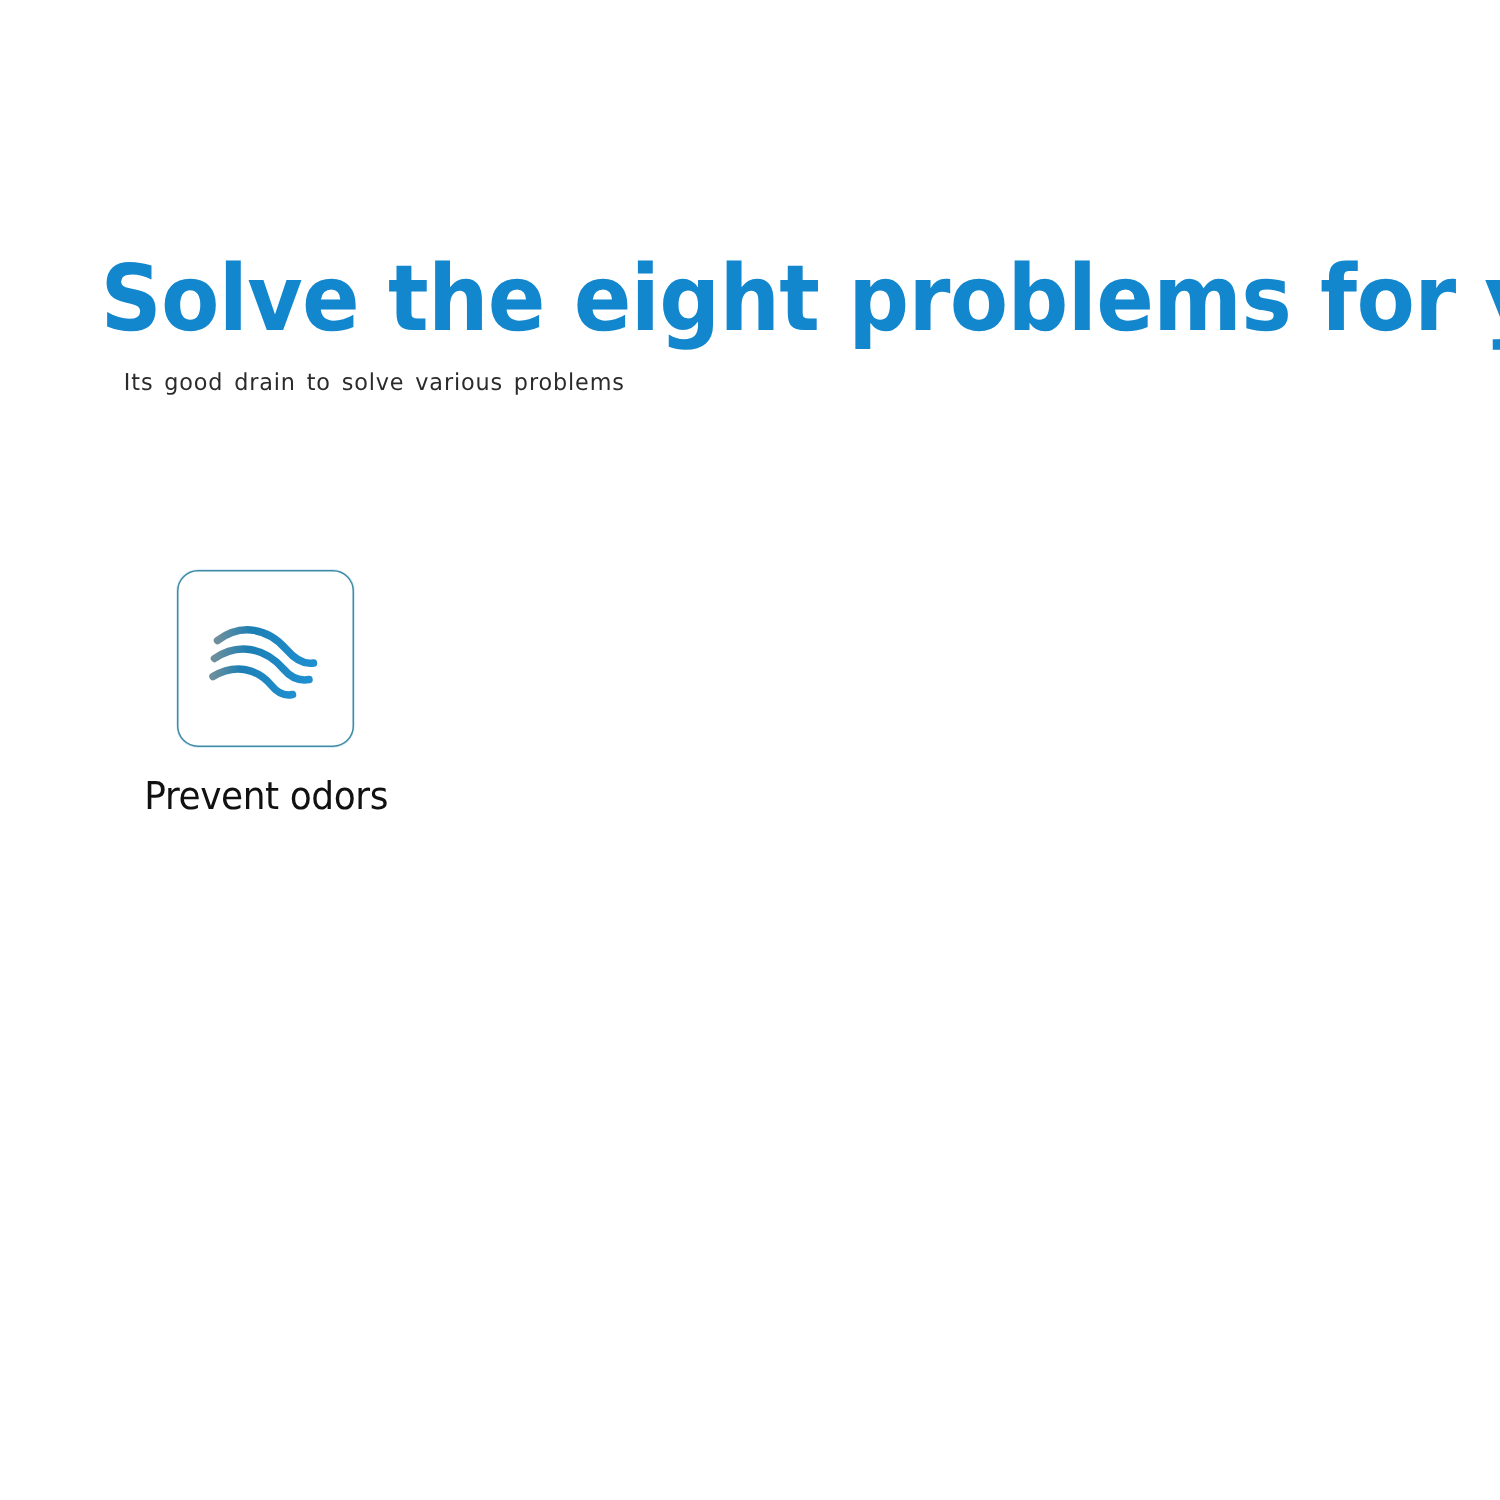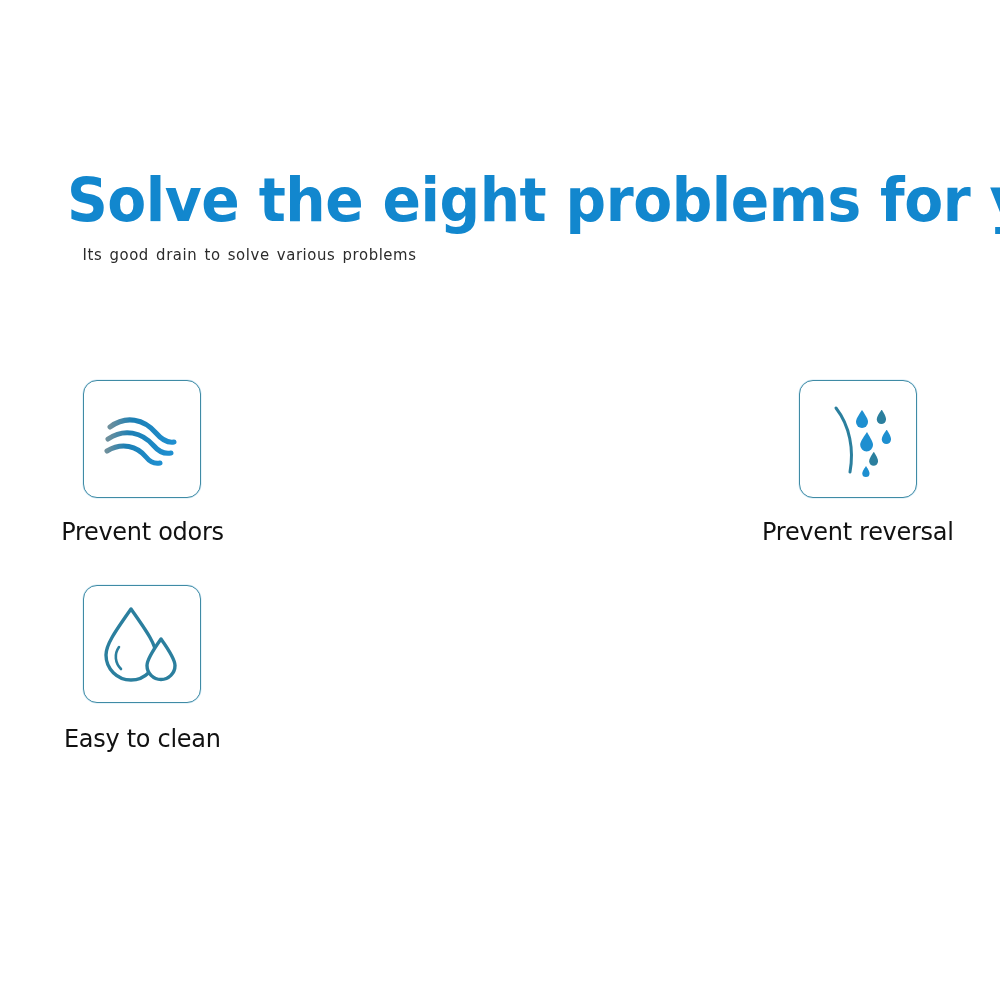--- a/index.html
+++ b/index.html
@@ -56,21 +56,21 @@
     left: 0;
     top: 380px;
     width: 1000px;
     display: flex;
     flex-direction: column;
     row-gap: 40px;
   }
   .grid-row {
     display: flex;
     justify-content: space-between;
-    padding: 0 36px;
+    padding: 0 71px;
     box-sizing: border-box;
   }
   .feature {
     width: 212px;
     display: flex;
     flex-direction: column;
     align-items: center;
   }
   .icon-box {
     width: 118px;
@@ -129,52 +129,22 @@
             <path d="M8 20 C24 8, 42 12, 54 26 C60 33, 66 36, 72 35" fill="none" stroke="url(#gWave)" stroke-width="5" stroke-linecap="round"></path>
             <path d="M6 32 C22 21, 40 25, 52 39 C57 45, 63 47, 69 46" fill="none" stroke="url(#gWave)" stroke-width="5" stroke-linecap="round"></path>
             <path d="M5 44 C20 35, 35 39, 44 50 C48 55, 53 57, 58 56" fill="none" stroke="url(#gWave)" stroke-width="5" stroke-linecap="round"></path>
           </svg>
         </span>
       </div>
       <div class="feature-label">Prevent odors</div>
     </div>
 
 
-    <div class="feature">
-      <div class="icon-box">
-        <span>
-          <svg width="76" height="78" viewBox="0 0 76 78">
-            <path d="M16 8 C30 26, 34 50, 30 72" fill="none" stroke="#2b7f9e" stroke-width="3" stroke-linecap="round"></path>
-            <g fill="#1e8fd0">
-              <path d="M42 10 C46 16, 48 19, 48 22 a6 6 0 0 1 -12 0 c0 -3 2 -6 6 -12 Z"></path>
-              <path d="M62 10 C65 15, 66 17, 66 19.5 a4.6 4.6 0 0 1 -9.2 0 c0 -2.5 1.2 -4.5 4.6 -9.5 Z" fill="#2b7f9e"></path>
-              <path d="M47 32 C51 39, 53 42, 53 45 a6.4 6.4 0 0 1 -12.8 0 c0 -3 2 -6 6.8 -13 Z"></path>
-              <path d="M67 30 C70 35, 71 37, 71 39.5 a4.6 4.6 0 0 1 -9.2 0 c0 -2.5 1.2 -4.5 4.6 -9.5 Z"></path>
-              <path d="M54 52 C57 57, 58 59, 58 61.3 a4.4 4.4 0 0 1 -8.8 0 c0 -2.3 1.2 -4.3 4.4 -9.3 Z" fill="#2b7f9e"></path>
-              <path d="M46 66 C48.6 70, 49.5 71.7, 49.5 73.5 a3.6 3.6 0 0 1 -7.2 0 c0 -1.8 1 -3.5 3.7 -7.5 Z"></path>
-            </g>
-          </svg>
-        </span>
-      </div>
-      <div class="feature-label">Prevent reversal</div>
-    </div>
 
   </div>
 
   <div class="grid-row row-2">
 
 
 
 
-    <div class="feature">
-      <div class="icon-box">
-        <span>
-          <svg width="82" height="82" viewBox="0 0 82 82">
-            <path d="M30 6 C47 30, 55 42, 55 52 a25 25 0 0 1 -50 0 C5 42, 13 30, 30 6 Z" fill="none" stroke="#2b7f9e" stroke-width="3.4" stroke-linejoin="round"></path>
-            <path d="M60 36 C70 50, 74 57, 74 62.5 a14 14 0 0 1 -28 0 C46 57, 50 50, 60 36 Z" fill="#ffffff" stroke="#2b7f9e" stroke-width="3.4" stroke-linejoin="round"></path>
-            <path d="M18 44 C13 51, 14 60, 20 66" fill="none" stroke="#2b7f9e" stroke-width="2.6" stroke-linecap="round"></path>
-          </svg>
-        </span>
-      </div>
-      <div class="feature-label">Easy to clean</div>
-    </div>
   </div>
 </div>
 
 </body></html>

